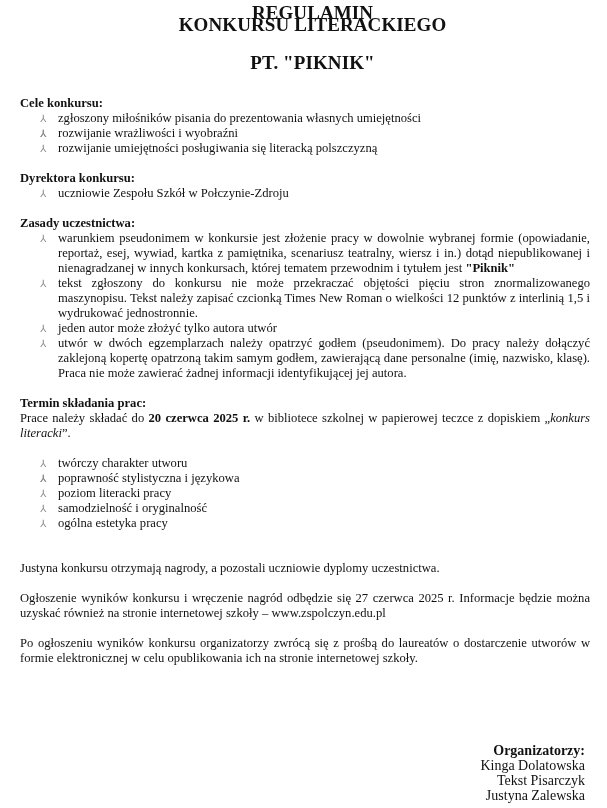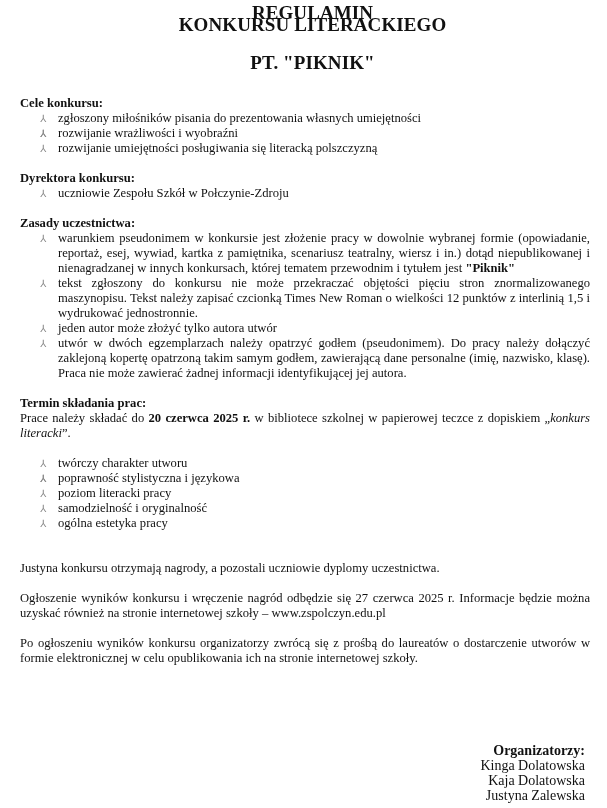--- a/index.html
+++ b/index.html
@@ -69,16 +69,16 @@
     <p>Justyna konkursu otrzymają nagrody, a pozostali uczniowie dyplomy uczestnictwa.</p>
     <div class="gap"></div>
     <p>Ogłoszenie wyników konkursu i wręczenie nagród odbędzie się 27 czerwca 2025 r. Informacje będzie można uzyskać również na stronie internetowej szkoły – www.zspolczyn.edu.pl</p>
     <div class="gap"></div>
     <p>Po ogłoszeniu wyników konkursu organizatorzy zwrócą się z prośbą do laureatów o dostarczenie utworów w formie elektronicznej w celu opublikowania ich na stronie internetowej szkoły.</p>
   </div>
 
   <div class="sign">
     <div class="hd">Organizatorzy:</div>
     <div>Kinga Dolatowska</div>
-    <div>Kaja Dolatowska</div>
+    <div>Tekst Pisarczyk</div>
     <div>Justyna Zalewska</div>
   </div>
 </div>
 
 </body></html>

